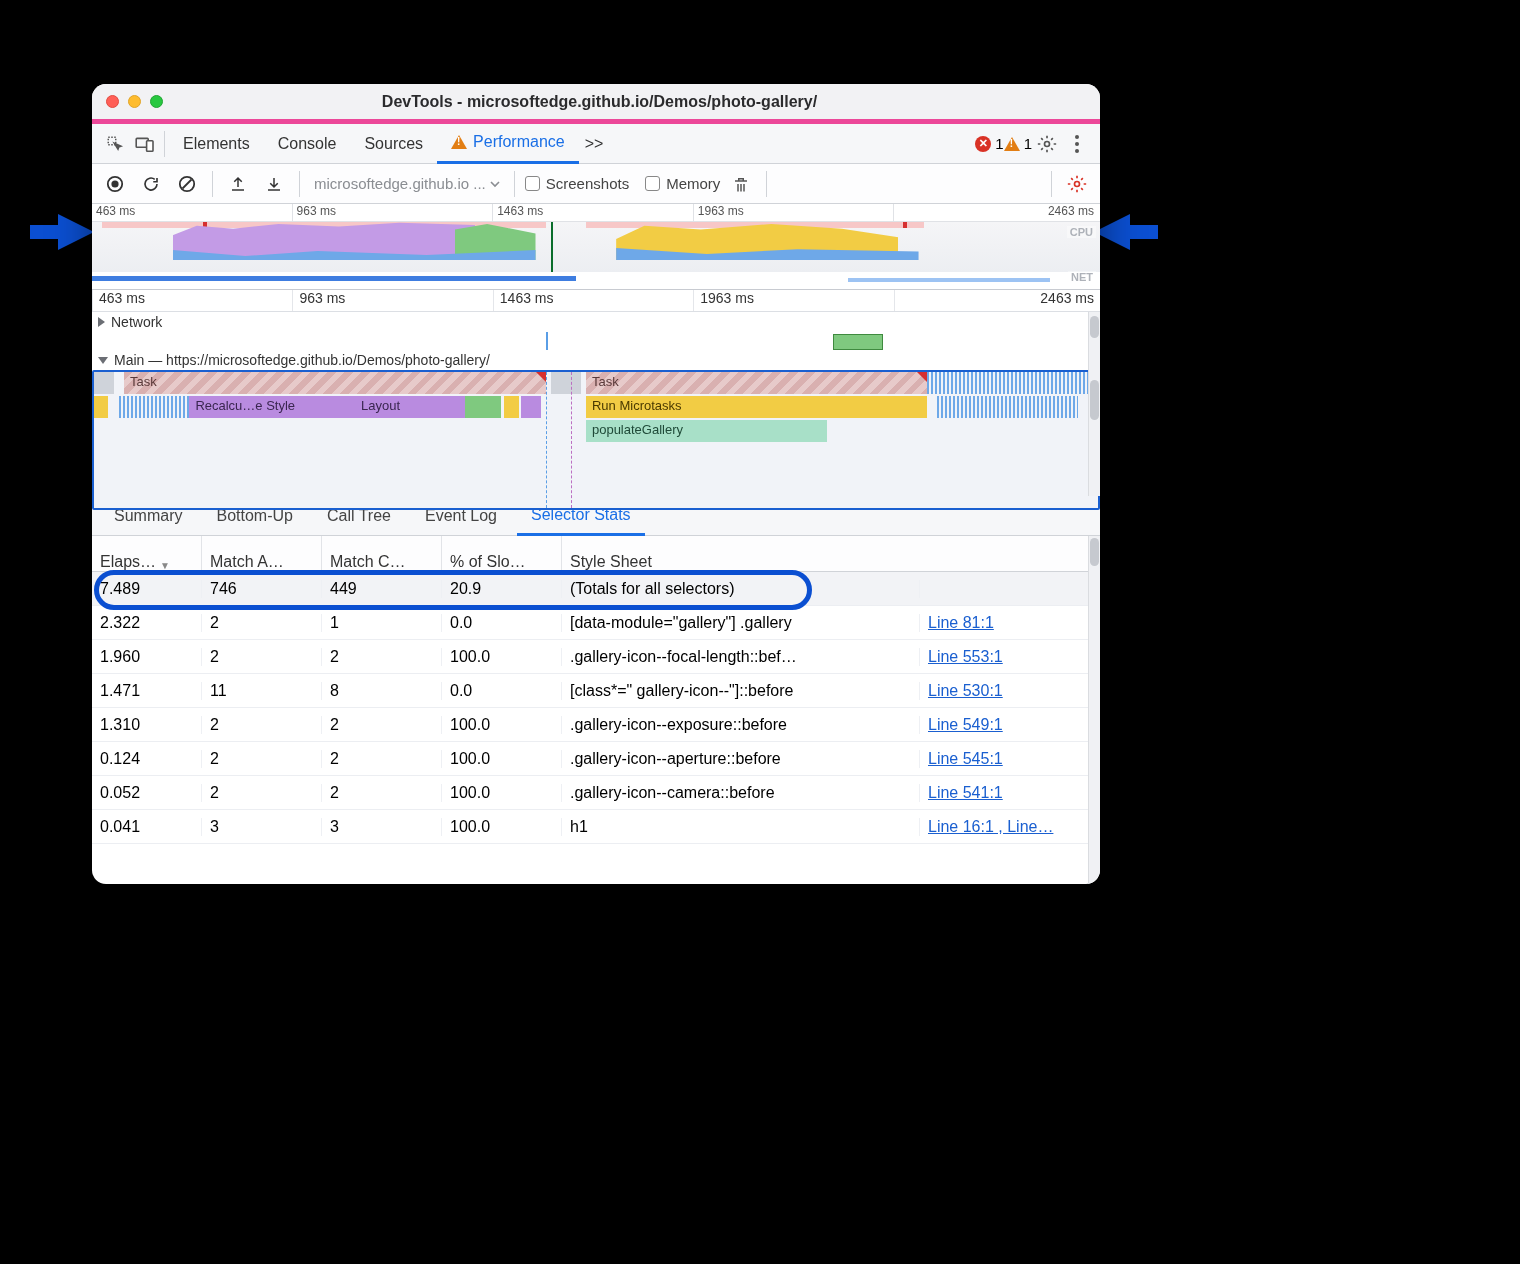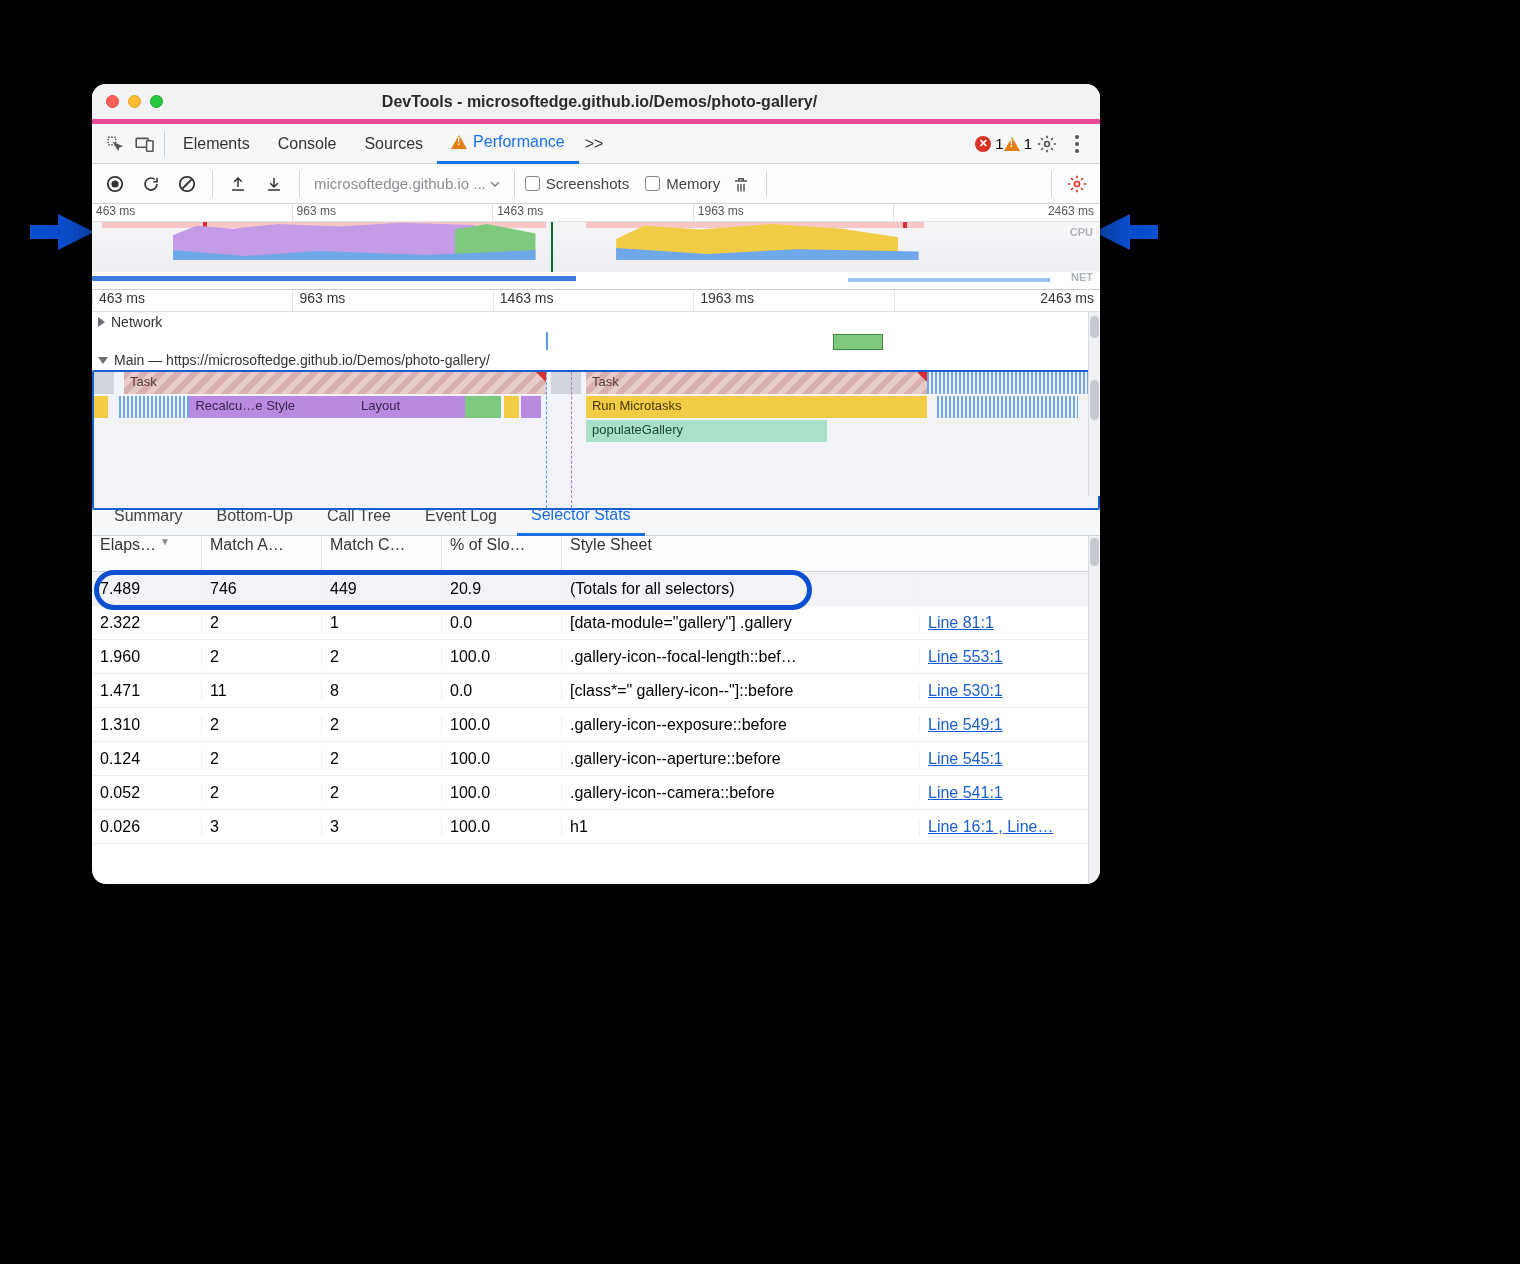--- a/index.html
+++ b/index.html
@@ -75,21 +75,21 @@
   .vscroll { position: absolute; right: 0; width: 12px; background: #f0f1f4; border-left: 1px solid #dadce0; }
   .vthumb { position: absolute; left: 1px; right: 1px; background: #c6c9cf; border-radius: 5px; }
   
   .subtabs { height: 40px; display: flex; align-items: center; padding: 0 8px; gap: 6px; border-top: 1px solid #d0d3d8; border-bottom: 1px solid #d0d3d8; background: #f6f7f9; }
   .subtab { padding: 0 14px; height: 40px; display: flex; align-items: center; font-size: 16px; color: #444; cursor: pointer; }
   .subtab.active { color: #1a6fe6; border-bottom: 3px solid #1a6fe6; }
   
   .table { flex: 1; overflow: hidden; display: flex; flex-direction: column; position: relative; font-size: 16px; }
   .thead, .trow { display: grid; grid-template-columns: 110px 120px 120px 120px 1fr 180px; align-items: center; }
   .thead { height: 36px; border-bottom: 1px solid #d0d3d8; background: #fdfdfe; color: #333; }
-  .th { padding: 0 8px; border-right: 1px solid #e2e4e8; height: 100%; display: flex; align-items: flex-start; white-space: nowrap; overflow: hidden; cursor: pointer; }
+  .th { padding: 0 8px; border-right: 1px solid #e2e4e8; height: 100%; display: flex; align-items: flex-end; white-space: nowrap; overflow: hidden; cursor: pointer; }
   .th .sort { margin-left: 4px; font-size: 10px; color: #888; }
   .trow { height: 34px; border-bottom: 1px solid #eceef2; }
   .td { padding: 0 8px; border-right: 1px solid #eef0f4; white-space: nowrap; overflow: hidden; text-overflow: ellipsis; }
   .num { text-align: left; font-variant-numeric: tabular-nums; }
   .link { color: #1a5fd0; text-decoration: underline; cursor: pointer; }
   .trow.totals { background: #f2f3f6; }
   .totals-ring { position: absolute; border: 5px solid #0b4fd1; border-radius: 22px; pointer-events: none; }
   
   .arrow { position: absolute; width: 0; height: 0; }
   .arrow-right { border-top: 18px solid transparent; border-bottom: 18px solid transparent; border-left: 36px solid #0b4fd1; }
@@ -405,21 +405,21 @@
           </div>
           <div class="trow">
             <div class="td num">0.052</div>
             <div class="td num">2</div>
             <div class="td num">2</div>
             <div class="td num">100.0</div>
             <div class="td ">.gallery-icon--camera::before</div>
             <div class="td " style="border-right: none;"><span class="link">Line 541:1</span></div>
           </div>
           <div class="trow">
-            <div class="td num">0.026</div>
+            <div class="td num">0.041</div>
             <div class="td num">3</div>
             <div class="td num">3</div>
             <div class="td num">100.0</div>
             <div class="td ">h1</div>
             <div class="td " style="border-right: none;"><span class="link">Line 16:1 , Line…</span></div>
           </div>
         </div>
     <div class="vscroll" style="top:0;bottom:0">
           <div class="vthumb" style="top:2px;height:28px"></div>
         </div>

